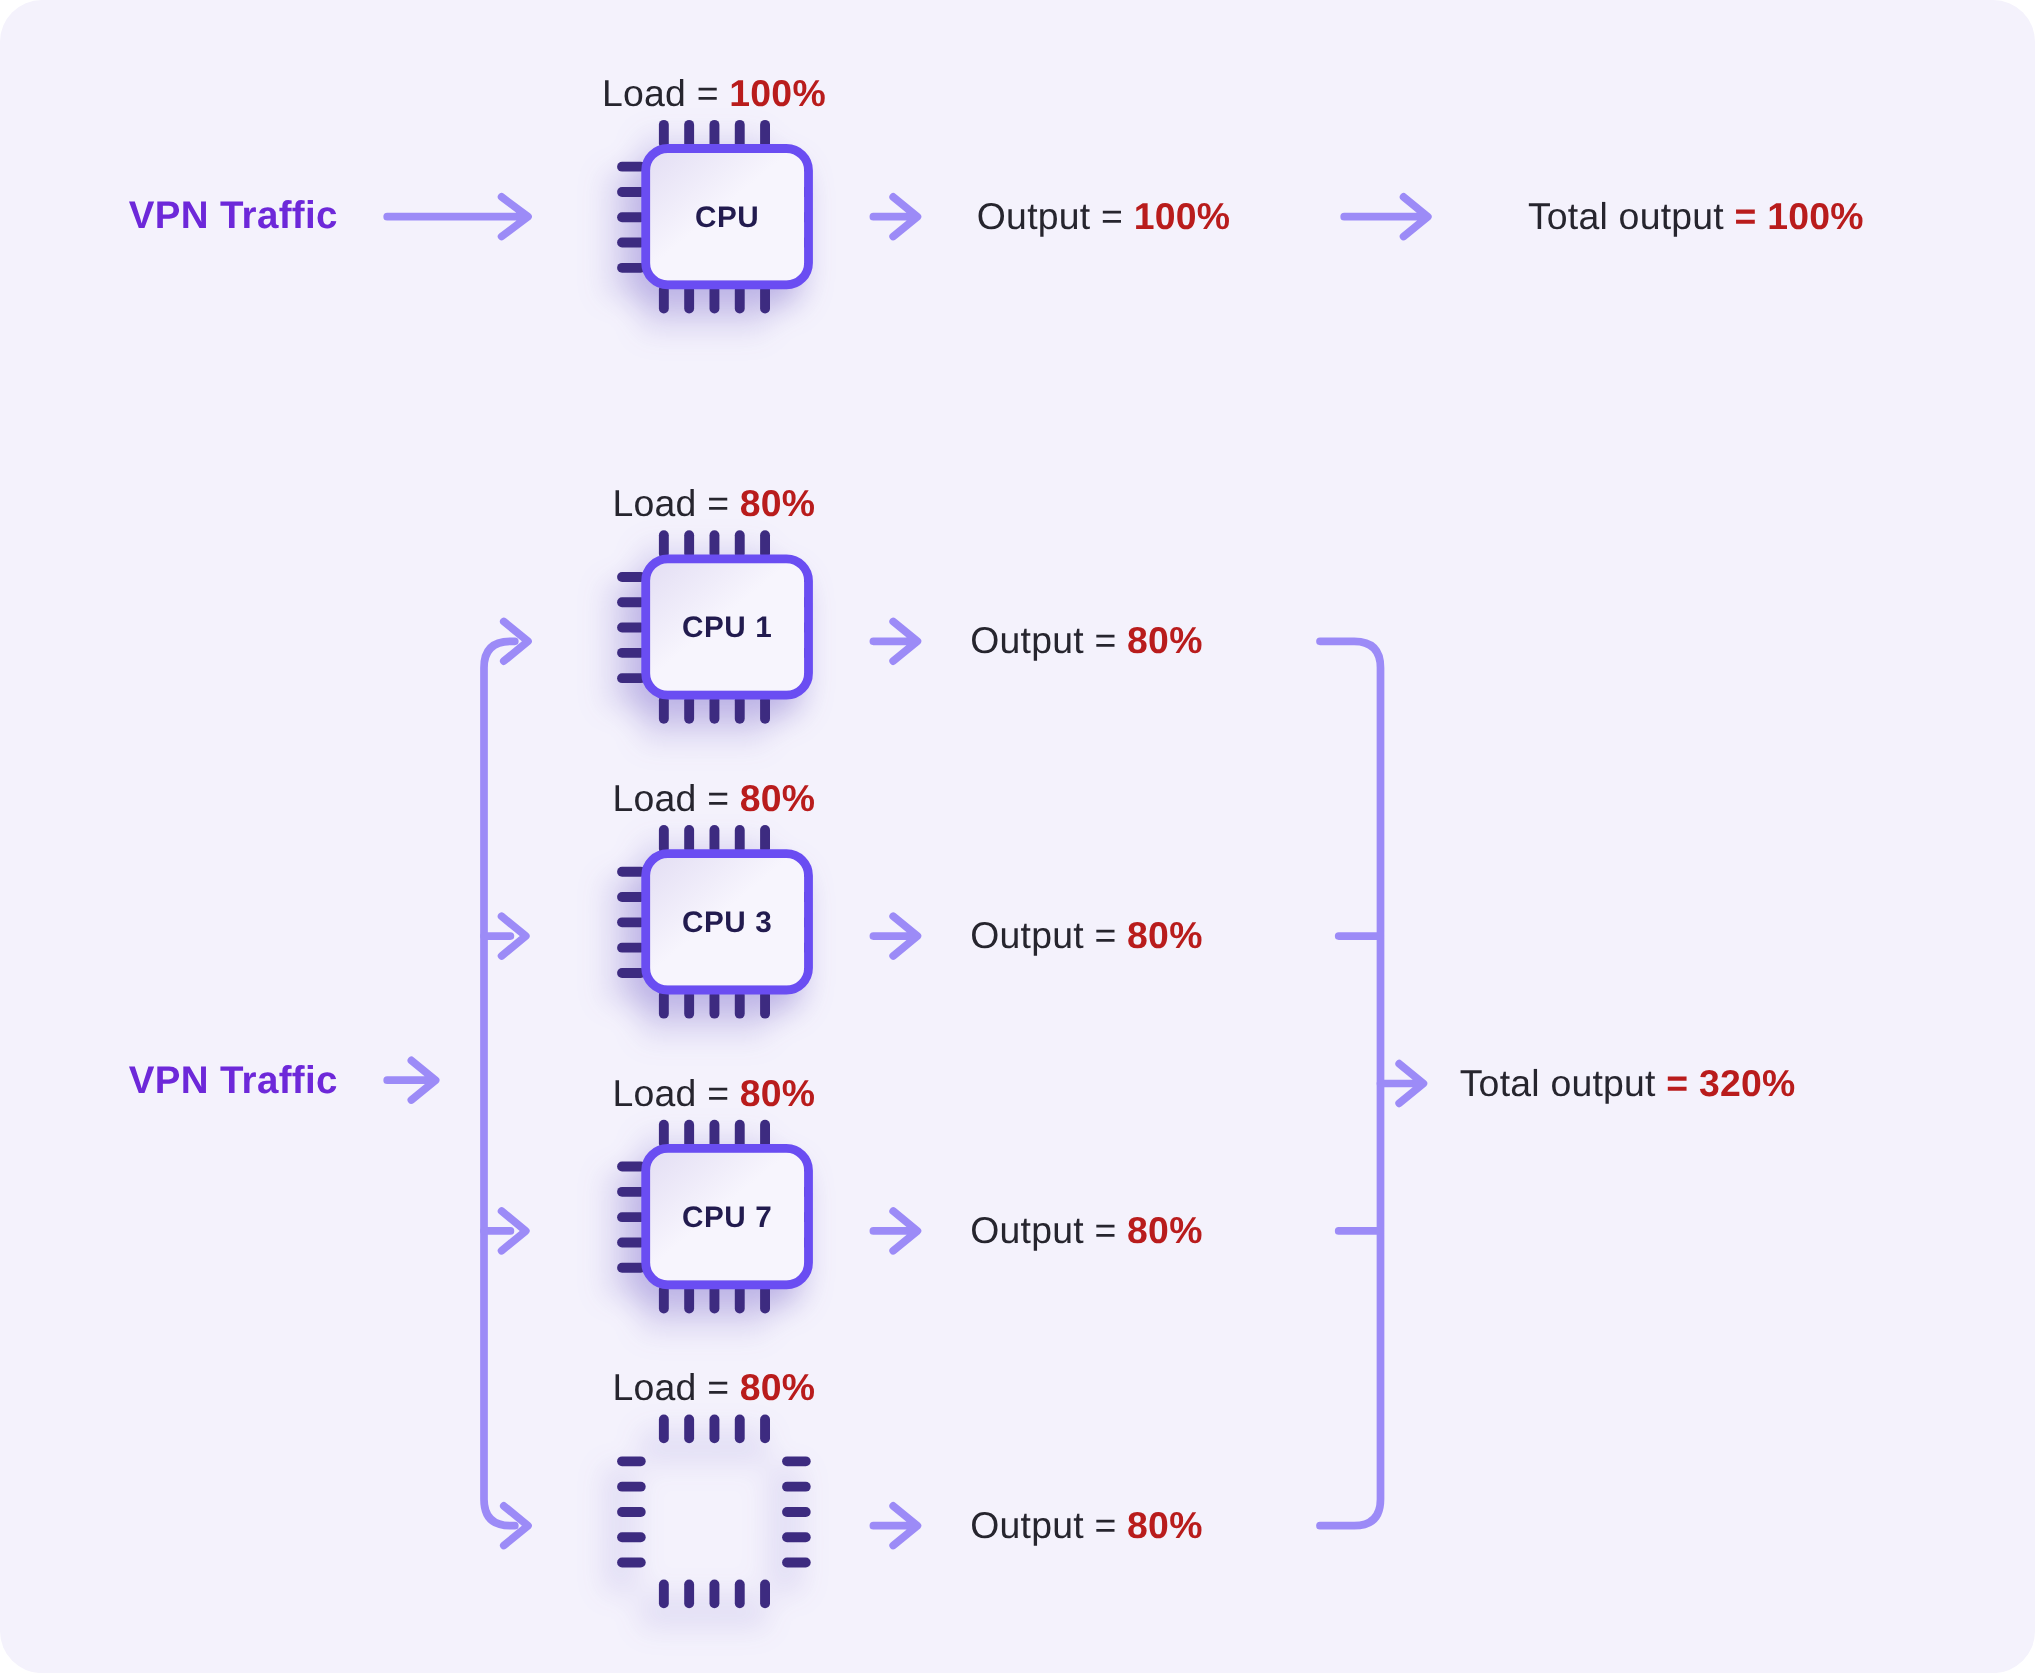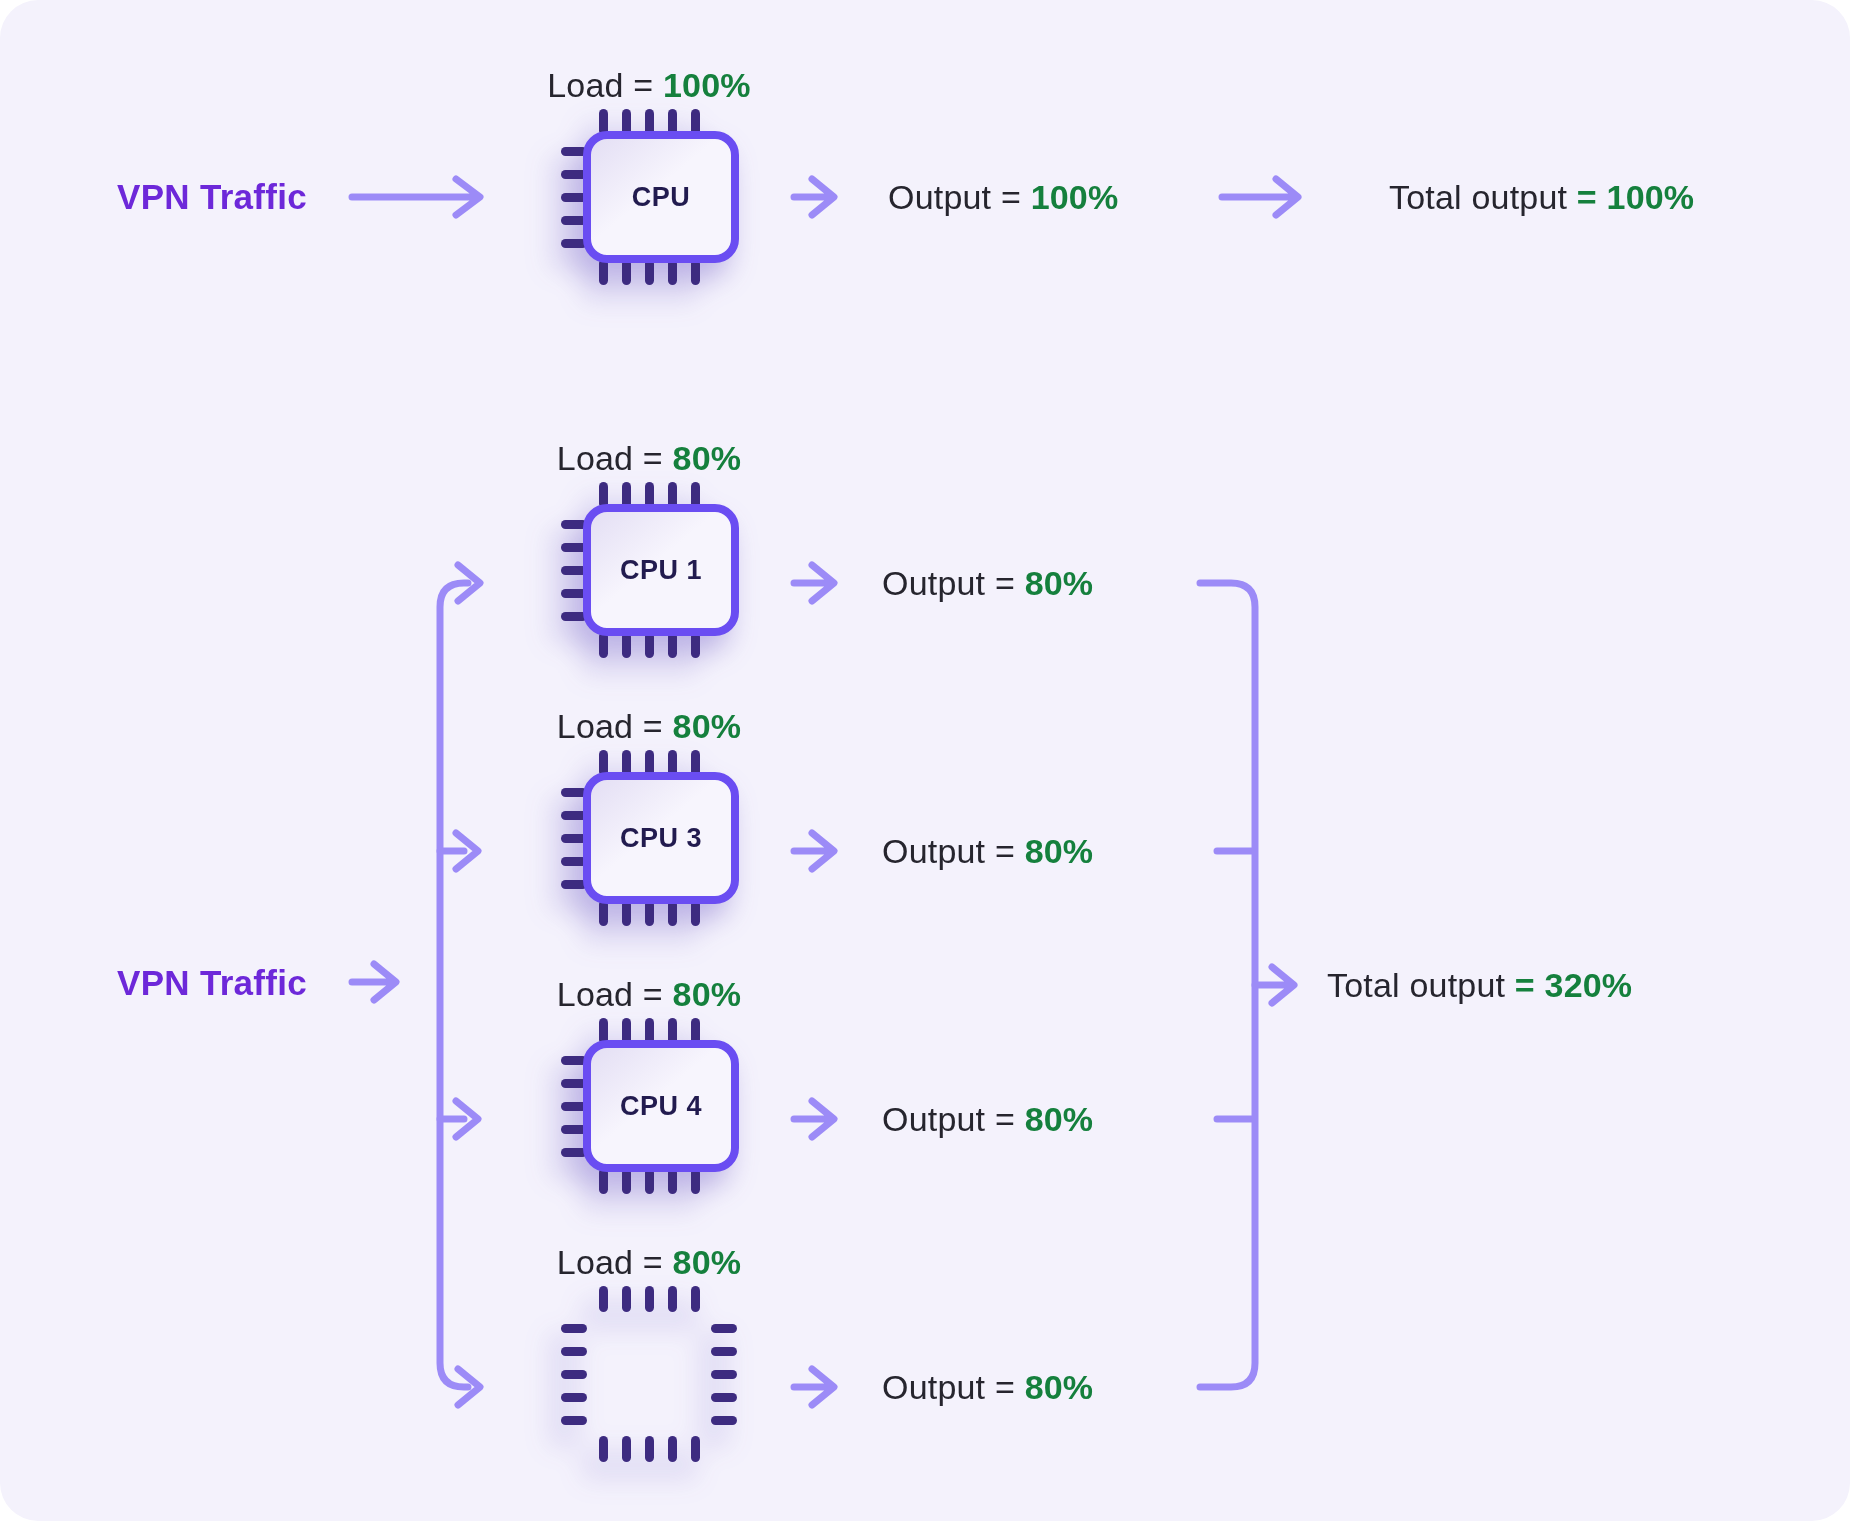--- a/index.html
+++ b/index.html
@@ -17,21 +17,21 @@
   
   .lbl{
     position:absolute;
     white-space:nowrap;
     font-size:34px;
     line-height:1;
     transform:translateY(-50%);
     color:#26252e;
     letter-spacing:.2px;
   }
-  .lbl b{font-weight:700;color:#15803d;}
+  .lbl b{font-weight:700;color:#b91c1c;}
   .lbl.center{transform:translate(-50%,-50%);}
   .vpn{font-weight:700;font-size:35px;color:#6d28d9;letter-spacing:.3px;}
 
   
   .chip{
     position:absolute;
     width:176px;height:176px;
     transform:translate(-50%,-50%);
     filter:drop-shadow(-10px 16px 14px rgba(84,60,185,.35));
   }
@@ -245,21 +245,21 @@
         <span class="pin"></span>
       </div>
     <div class="pins pins-right">
         <span class="pin"></span>
         <span class="pin"></span>
         <span class="pin"></span>
         <span class="pin"></span>
         <span class="pin"></span>
       </div>
     <div class="chip-body">
-      <span class="chip-label">CPU 4</span>
+      <span class="chip-label">CPU 7</span>
     </div>
   </div>
   <div class="lbl" style="left:882px;top:1119px">
     <span>Output = </span><b>80%</b>
   </div>
 
   <div class="lbl center" style="left:649px;top:1262px">
     <span>Load = </span><b>80%</b>
   </div>
   <div class="chip" style="left:649px;top:1374px">

